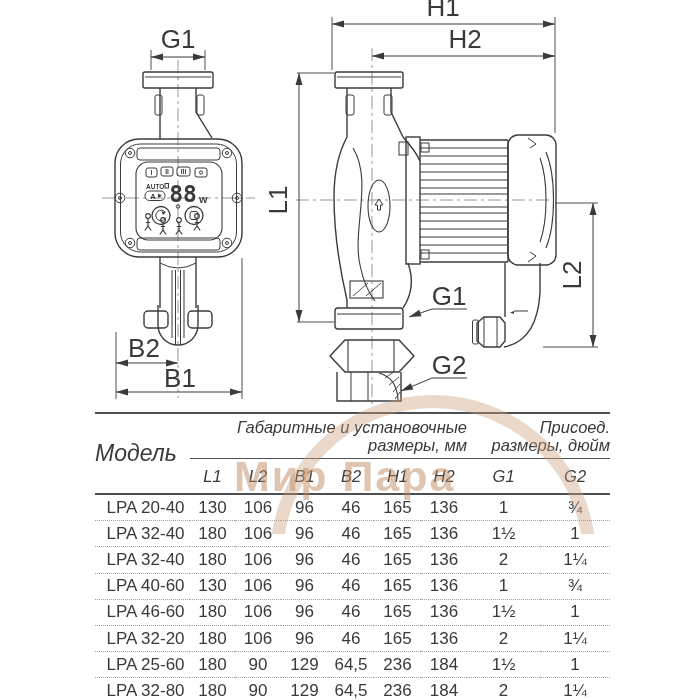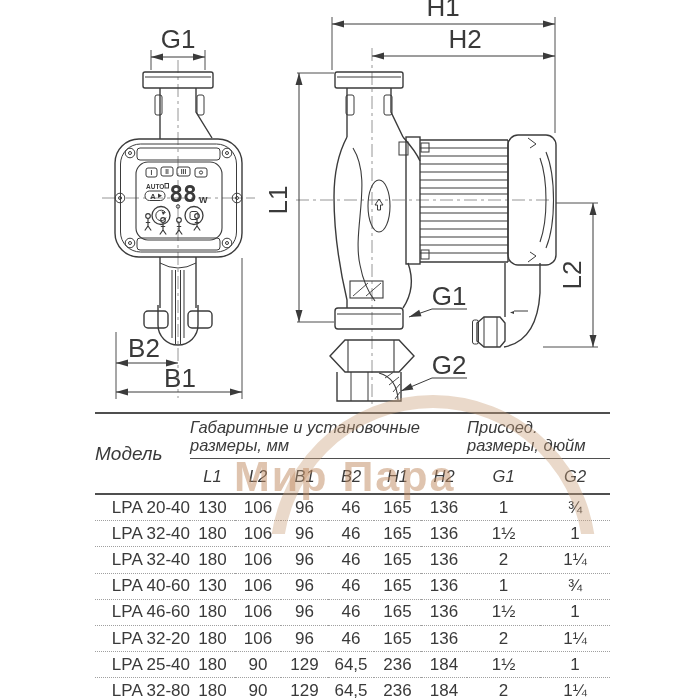--- a/index.html
+++ b/index.html
@@ -10,28 +10,28 @@
   .wm-wrap{position:absolute;left:225px;top:392px;width:400px;height:142px;overflow:hidden;
            pointer-events:none;z-index:5;}
   .wm-circle{position:absolute;left:45px;top:3px;width:300px;height:300px;border-radius:50%;
              border:13px solid rgba(203,160,122,0.40);}
   .wm-text{position:absolute;left:9px;top:60px;font-size:43px;font-weight:bold;
            letter-spacing:2px;color:rgba(191,137,95,0.50);white-space:nowrap;}
   
   .spec{position:absolute;left:95px;top:412px;width:515px;border-collapse:collapse;
         table-layout:fixed;border-top:2px solid #4f4f4f;z-index:2;}
   .spec th,.spec td{padding:0;font-weight:normal;vertical-align:middle;}
-  .model-h{font-style:italic;font-size:19px;text-align:left;padding-left:4px;
+  .model-h{font-style:italic;font-size:23px;text-align:left;padding-left:4px;
            border-bottom:2px solid #4f4f4f;}
-  .group-h{font-style:italic;font-size:16.5px;text-align:left;line-height:18px;
+  .group-h{font-style:italic;font-size:16.5px;text-align:right;line-height:18px;
            border-bottom:1.5px solid #4f4f4f;height:44px;}
   .sub-h{font-style:italic;font-size:16.5px;text-align:center;height:34px;
          border-bottom:2px solid #4f4f4f;}
   .spec td{font-size:17px;text-align:center;height:25.2px;border-bottom:1px dotted #a0a0a0;}
-  .spec td.model{text-align:right;padding-left:6px;}
+  .spec td.model{text-align:center;padding-left:6px;}
 </style>
 </head>
 <body>
 
 <div class="stage">
 
   <svg class="drawing-svg" width="700" height="412" viewBox="0 0 700 412">
     <defs>
       <marker id="arr" markerUnits="userSpaceOnUse" markerWidth="13" markerHeight="8" refX="12.5" refY="4" orient="auto-start-reverse">
         <path d="M0.5,0.5 L12.5,4 L0.5,7.5 Z" fill="#3b3b3b"></path>
@@ -361,21 +361,21 @@
         <td>180</td>
         <td>106</td>
         <td>96</td>
         <td>46</td>
         <td>165</td>
         <td>136</td>
         <td>2</td>
         <td>1¼</td>
       </tr>
       <tr>
-        <td class="model">LPA 25-40</td>
+        <td class="model">LPA 25-60</td>
         <td>180</td>
         <td>90</td>
         <td>129</td>
         <td>64,5</td>
         <td>236</td>
         <td>184</td>
         <td>1½</td>
         <td>1</td>
       </tr>
       <tr>

